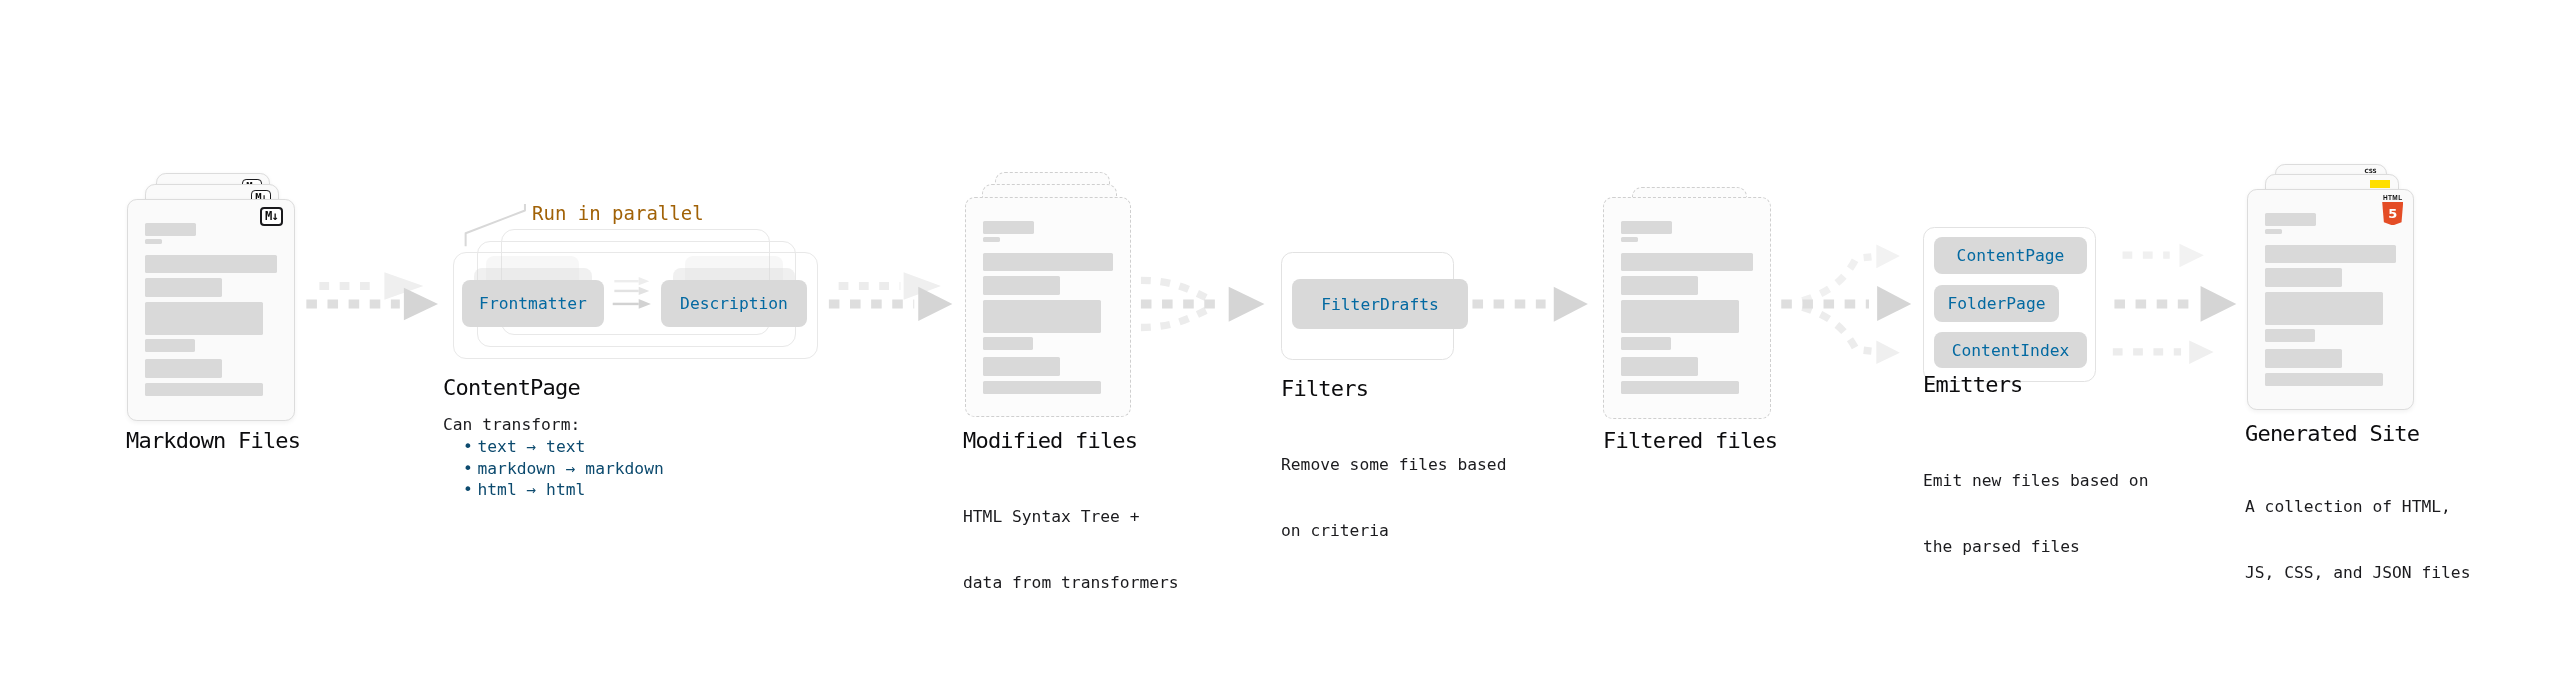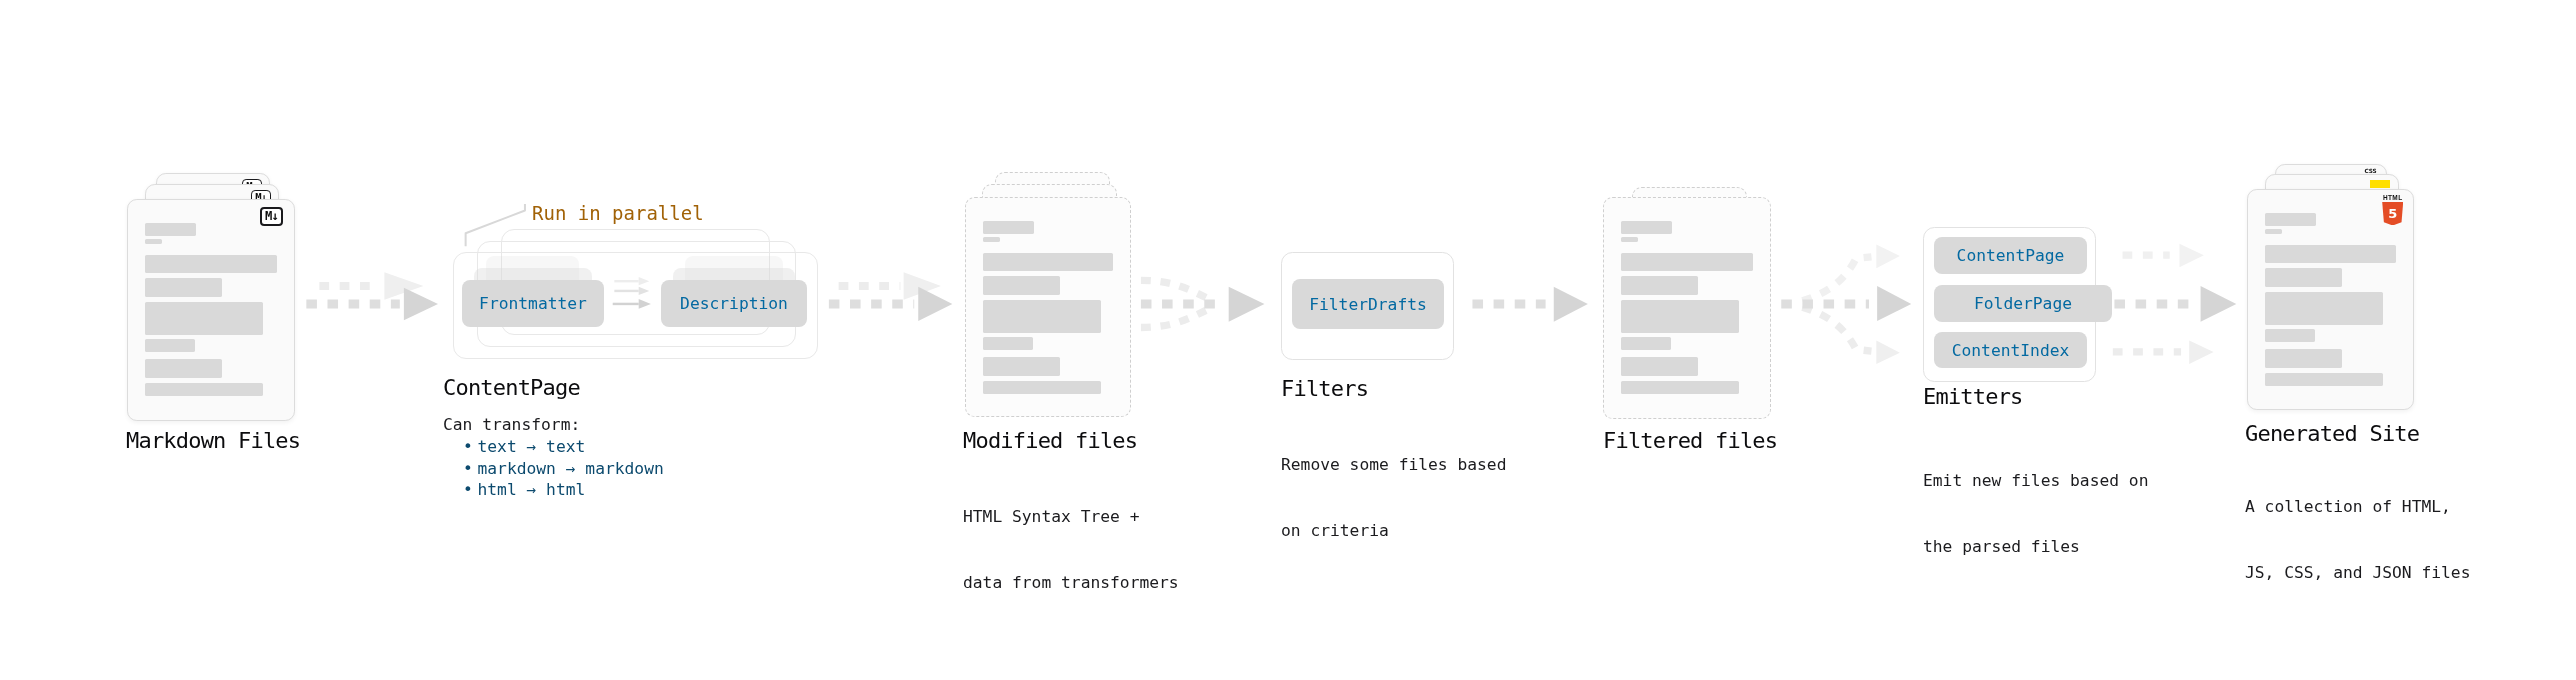--- a/index.html
+++ b/index.html
@@ -185,21 +185,21 @@
     </div>
     <div class="stage-title" style="left:963px;top:428px">Modified files</div>
     <div class="stage-caption" style="left:963px;top:462px">
       <div>HTML Syntax Tree +</div>
       <div>data from transformers</div>
     </div>
   </div>
 
   <div>
     <div class="wbox" style="left:1281px;top:252px;width:173px;height:108px"></div>
-    <div class="pill" style="left:1292px;top:279px;width:152px;height:50px">FilterDrafts</div>
+    <div class="pill" style="left:1292px;top:279px;width:176px;height:50px">FilterDrafts</div>
     <div class="stage-title" style="left:1281px;top:376px">Filters</div>
     <div class="stage-caption" style="left:1281px;top:410px">
       <div>Remove some files based</div>
       <div>on criteria</div>
     </div>
   </div>
 
   <div>
     <div class="doc-card dashed" style="left:1632px;top:187px;width:115px;height:49px"></div>
     <div class="doc-card dashed" style="left:1603px;top:197px;width:168px;height:222px">
@@ -213,23 +213,23 @@
           <div class="bar b7"></div>
           <div class="bar b8"></div>
         </div>
     </div>
     <div class="stage-title" style="left:1603px;top:428px">Filtered files</div>
   </div>
 
   <div>
     <div class="wbox" style="left:1923px;top:227px;width:173px;height:155px"></div>
     <div class="pill" style="left:1934px;top:237px;width:153px;height:37px">ContentPage</div>
-    <div class="pill" style="left:1934px;top:285px;width:178px;height:37px">FolderPage</div>
+    <div class="pill" style="left:1934px;top:285px;width:125px;height:37px">FolderPage</div>
     <div class="pill" style="left:1934px;top:332px;width:153px;height:36px">ContentIndex</div>
-    <div class="stage-title" style="left:1923px;top:384px">Emitters</div>
+    <div class="stage-title" style="left:1923px;top:372px">Emitters</div>
     <div class="stage-caption" style="left:1923px;top:426px">
       <div>Emit new files based on</div>
       <div>the parsed files</div>
     </div>
   </div>
 
   <div>
     <div class="doc-card" style="left:2275px;top:164px;width:112px;height:49px">
       <div class="css-badge">
         <div class="css-word">CSS</div>

